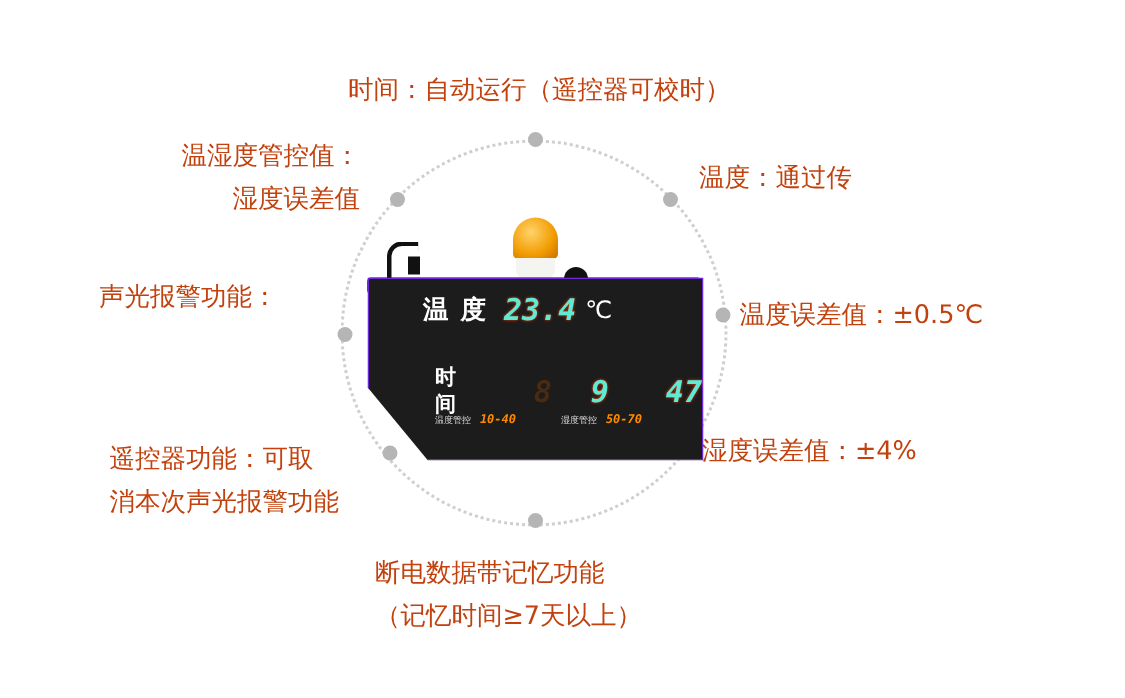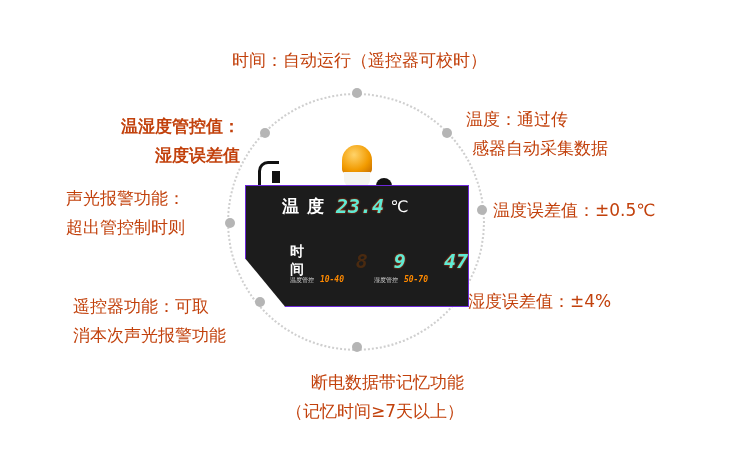--- a/index.html
+++ b/index.html
@@ -30,45 +30,43 @@
   .unit { color:#fff; font-size:13px; margin-left:6px; font-style:italic; }
   .tiny { position:absolute; top:89px; font-size:6px; color:#ddd; }
   .tinyv { font-family:"DejaVu Sans Mono",monospace; color:#ff8a00; font-style:italic; font-weight:bold; font-size:8px; margin-left:4px; }
   .dim { color:#4a2a10; }
 </style>
 </head>
 <body>
 
 <div class="lbl" style="left:232px;top:46px;">时间：自动运行（遥控器可校时）</div>
 
-<div class="lbl" style="left:95px;top:112px;text-align:right;width:145px;font-weight:bold;">
+<div class="lbl" style="left:95px;top:90px;text-align:right;width:145px;">
   <div>温湿度管控值：</div>
   <div>湿度误差值</div>
 </div>
 
 <div class="lbl" style="left:466px;top:105px;">
   <div>温度：通过传</div>
-  <div style="padding-left:6px;">感器自动采集数据</div>
 </div>
 
 <div class="lbl" style="left:66px;top:184px;">
   <div>声光报警功能：</div>
-  <div>超出管控制时则</div>
 </div>
 
 <div class="lbl" style="left:493px;top:196px;text-align:center;">温度误差值：±0.5℃</div>
 
 <div class="lbl" style="left:73px;top:292px;">
   <div>遥控器功能：可取</div>
   <div>消本次声光报警功能</div>
 </div>
 
 <div class="lbl" style="left:468px;top:287px;">湿度误差值：±4%</div>
 
-<div class="lbl" style="left:250px;top:368px;text-align:right;width:214px;">
+<div class="lbl" style="left:250px;top:368px;text-align:left;width:214px;">
   <div>断电数据带记忆功能</div>
   <div>（记忆时间≥7天以上）</div>
 </div>
 
 <div class="ring"></div>
 <div class="dot" style="left:352px;top:88px;"></div>
 <div class="dot" style="left:260px;top:128px;"></div>
 <div class="dot" style="left:442px;top:128px;"></div>
 <div class="dot" style="left:225px;top:218px;"></div>
 <div class="dot" style="left:477px;top:205px;"></div>

